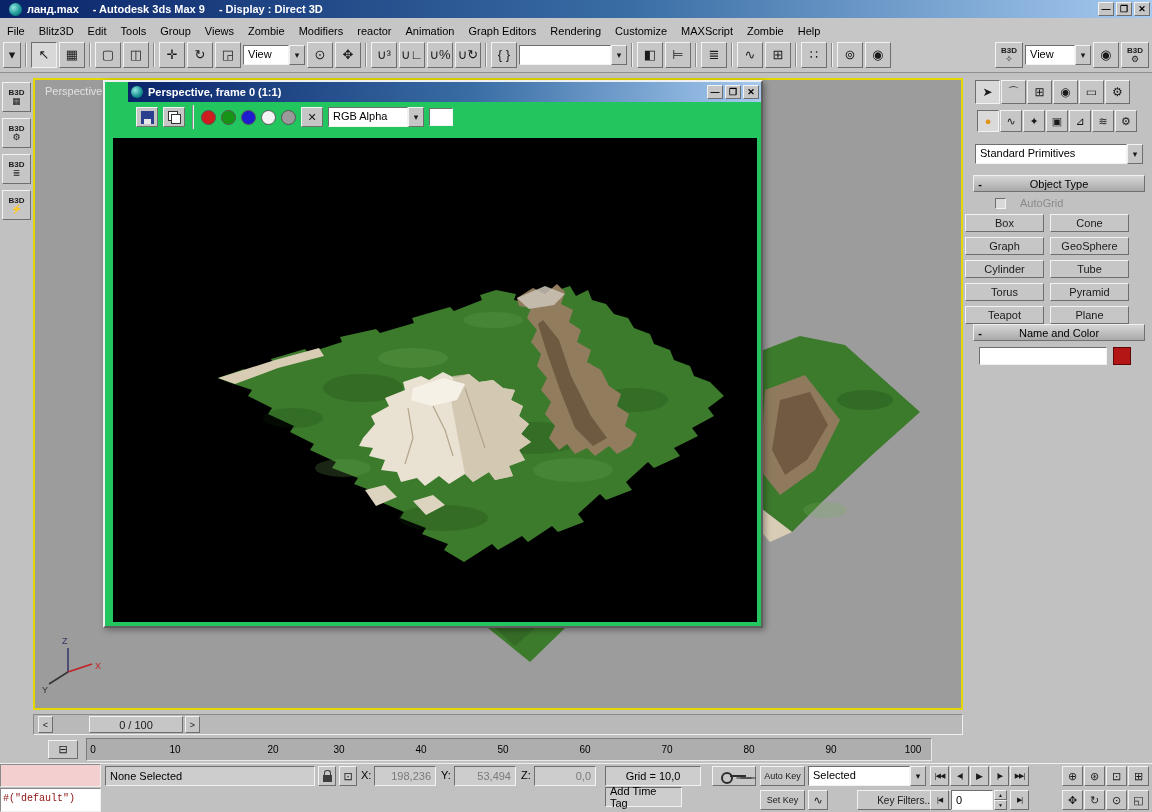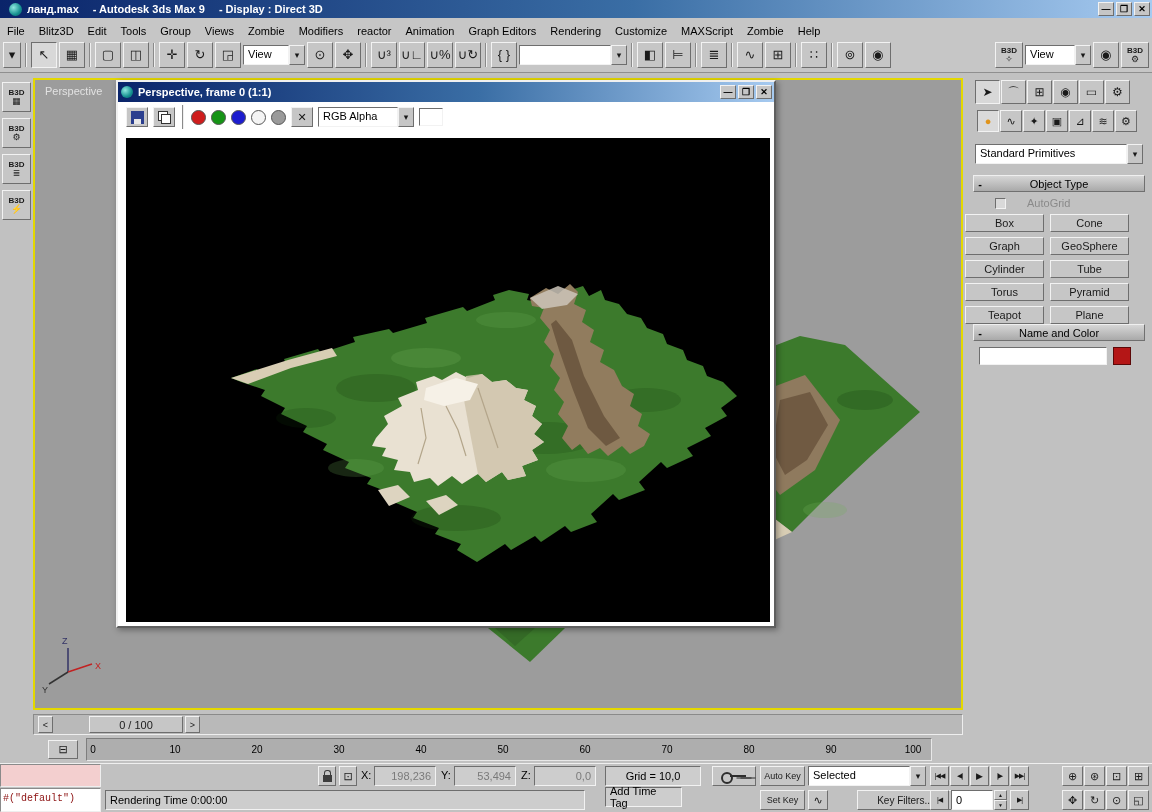--- a/index.html
+++ b/index.html
@@ -40,21 +40,21 @@
   
   #side-toolbar { position:absolute; left:2px; top:82px; width:31px; display:flex; flex-direction:column; gap:6px; }
   #side-toolbar .b3d-btn { width:29px; height:30px; }
 
   
   #viewport { position:absolute; left:33px; top:78px; width:930px; height:632px; border:2px solid #e4d800; background:#9c9c9c; }
   .vp-label { position:absolute; left:10px; top:5px; color:#e2e2e2; font-size:11px; }
   .vp-bg { position:absolute; left:0; top:0; }
 
   
-  #render-window { position:absolute; left:116px; top:80px; width:660px; height:548px; background:#ffffff; border:2px solid; border-color:#f0f0f0 #5f5f5f #5f5f5f #f0f0f0; box-shadow:2px 2px 6px rgba(0,0,0,.35); z-index:10; }
+  #render-window { position:absolute; left:103px; top:80px; width:660px; height:548px; background:#22c55e; border:2px solid; border-color:#f0f0f0 #5f5f5f #5f5f5f #f0f0f0; box-shadow:2px 2px 6px rgba(0,0,0,.35); z-index:10;padding-left:23px; }
   .rw-title { height:20px; background:linear-gradient(to right,#0a246a,#3a6ea5 55%,#a6caf0); display:flex; align-items:center; color:#fff; font-weight:bold; padding-left:3px; }
   .rw-icon { width:12px; height:12px; border-radius:50%; background:radial-gradient(circle at 35% 35%, #8fe8e0, #148f8f 60%, #0b5d66); margin-right:5px; flex:none; }
   .rw-title .win-controls .btn { width:16px; height:14px; }
   .rw-toolbar { height:30px; display:flex; align-items:center; gap:5px; padding:0 8px; }
   .rw-btn { width:22px; height:20px; }
   .chan { width:15px; height:15px; border-radius:50%; border:1px solid #555; flex:none; cursor:default; }
   .chan.r { background:#cf1d1d; } .chan.g { background:#169416; } .chan.b { background:#1d1dcf; }
   .chan.mono { background:#f4f4f4; } .chan.alpha { background:#9a9a9a; }
   .floppy { width:13px; height:13px; background:#2b3f8f; position:relative; }
   .floppy::after { content:""; position:absolute; left:3px; bottom:0; width:7px; height:5px; background:#e8e8e8; }
@@ -77,21 +77,21 @@
   #cmd-panel { position:absolute; left:965px; top:78px; width:187px; height:685px; background:#c1c1c1; }
   .cp-tabs { position:absolute; left:10px; top:2px; display:flex; gap:1px; }
   .cp-tab { width:25px; height:24px; font-size:12px; }
   .cp-sub { position:absolute; left:12px; top:32px; display:flex; gap:1px; }
   .cp-sub .btn { width:22px; height:22px; font-size:11px; }
   .cp-sub .active-geom { color:#e0941c; background:#dadada; }
   .cp-combo { position:absolute; left:10px; top:66px; width:168px; }
   .rollout { position:absolute; left:8px; width:172px; height:17px; background:linear-gradient(#d6d6d6,#a9a9a9); border:1px solid; border-color:#efefef #707070 #707070 #efefef; display:flex; align-items:center; color:#000; }
   .rollout .minus { width:12px; text-align:center; font-weight:bold; }
   .rollout .rtitle { flex:1; text-align:center; margin-right:12px; }
-  .autogrid { position:absolute; left:30px; top:119px; display:flex; align-items:center; gap:21px; color:#8a8a8a; }
+  .autogrid { position:absolute; left:30px; top:119px; display:flex; align-items:center; gap:14px; color:#8a8a8a; }
   .cbx { width:11px; height:11px; background:#d9d9d9; border:1px solid; border-color:#6e6e6e #f2f2f2 #f2f2f2 #6e6e6e; }
   .obj-grid { position:absolute; left:0; top:136px; width:164px; display:grid; grid-template-columns:1fr 1fr; gap:5px 6px; }
   .obj-grid .btn { height:18px; font-size:11px; }
   .name-row { position:absolute; left:14px; top:269px; display:flex; gap:6px; align-items:center; }
   .name-input { width:128px; height:18px; background:#fff; border:1px solid; border-color:#6e6e6e #f2f2f2 #f2f2f2 #6e6e6e; font:inherit; padding:0 3px; }
   .color-swatch { width:18px; height:18px; background:#b41616; border:1px solid #5c0808; }
 
   
   #statusbar { position:absolute; left:0; top:763px; width:1152px; height:49px; background:#c1c1c1; border-top:1px solid #efefef; }
   .sb { position:absolute; height:20px; }
@@ -315,21 +315,21 @@
     <div class="tl-btn btn raised" style="left:4px">&lt;</div>
     <div class="tl-slider btn raised">0 / 100</div>
     <div class="tl-btn btn raised" style="left:151px">&gt;</div>
   </div>
 
   <div id="ruler-row">
     <div class="mini-curve btn raised">⊟</div>
     <div class="ruler">
       <span class="tick" style="left:6px">0</span>
       <span class="tick" style="left:88px">10</span>
-      <span class="tick" style="left:170px">20</span>
+      <span class="tick" style="left:186px">20</span>
       <span class="tick" style="left:252px">30</span>
       <span class="tick" style="left:334px">40</span>
       <span class="tick" style="left:416px">50</span>
       <span class="tick" style="left:498px">60</span>
       <span class="tick" style="left:580px">70</span>
       <span class="tick" style="left:662px">80</span>
       <span class="tick" style="left:744px">90</span>
       <span class="tick" style="left:826px">100</span>
     </div>
   </div>
@@ -383,20 +383,21 @@
     <div class="name-row">
       <input class="name-input" style="">
       <div class="color-swatch"></div>
     </div>
   </div>
 
   <div id="statusbar">
     <div class="sb listener-pink"></div>
     <div class="sb listener-white">#("default")</div>
 
+    <div class="sb sunken field" style="left:105px; top:2px; width:210px;">None Selected</div>
     <div class="sb btn raised" style="left:318px; top:2px; width:18px;">
         <span class="lock-icon"></span>
       </div>
     <div class="sb btn raised" style="left:339px; top:2px; width:18px;">⊡</div>
     <span class="sb-label" style="left:361px;">X:</span>
     <div class="sb sunken field grayval" style="left:374px; top:2px; width:62px; justify-content:flex-end;">198,236</div>
     <span class="sb-label" style="left:441px;">Y:</span>
     <div class="sb sunken field grayval" style="left:454px; top:2px; width:62px; justify-content:flex-end;">53,494</div>
     <span class="sb-label" style="left:521px;">Z:</span>
     <div class="sb sunken field grayval" style="left:534px; top:2px; width:62px; justify-content:flex-end;">0,0</div>
@@ -412,21 +413,20 @@
     <div class="sb btn raised tp" style="left:930px; top:2px; width:19px;">|◀◀</div>
     <div class="sb btn raised tp" style="left:950px; top:2px; width:19px;">◀|</div>
     <div class="sb btn raised" style="left:970px; top:2px; width:19px; font-size:9px;">▶</div>
     <div class="sb btn raised tp" style="left:990px; top:2px; width:19px;">|▶</div>
     <div class="sb btn raised tp" style="left:1010px; top:2px; width:19px;">▶▶|</div>
     <div class="sb btn raised" style="left:1062px; top:2px; width:21px;">⊕</div>
     <div class="sb btn raised" style="left:1084px; top:2px; width:21px;">⊛</div>
     <div class="sb btn raised" style="left:1106px; top:2px; width:21px;">⊡</div>
     <div class="sb btn raised" style="left:1128px; top:2px; width:21px;">⊞</div>
 
-    <div class="sb sunken field" style="left:105px; top:26px; width:480px;">Rendering Time  0:00:00</div>
     <div class="sb sunken field" style="left:605px; top:23px; width:77px; justify-content:center;">Add Time Tag</div>
     <div class="sb btn raised" style="left:760px; top:26px; width:45px; font-size:9px;">Set Key</div>
     <div class="sb btn raised" style="left:808px; top:26px; width:20px;">∿</div>
     <div class="sb btn raised" style="left:830px; top:26px; width:96px; font-size:10px;margin-left:27px;">Key Filters...</div>
     <div class="sb btn raised tp" style="left:930px; top:26px; width:19px;">|◀</div>
     <div class="sb sunken field" style="left:951px; top:26px; width:42px; background:#fff;">0</div>
     <div class="sb spin" style="left:994px; top:26px;">
       <span class="btn raised">▲</span>
       <span class="btn raised">▼</span>
     </div>

